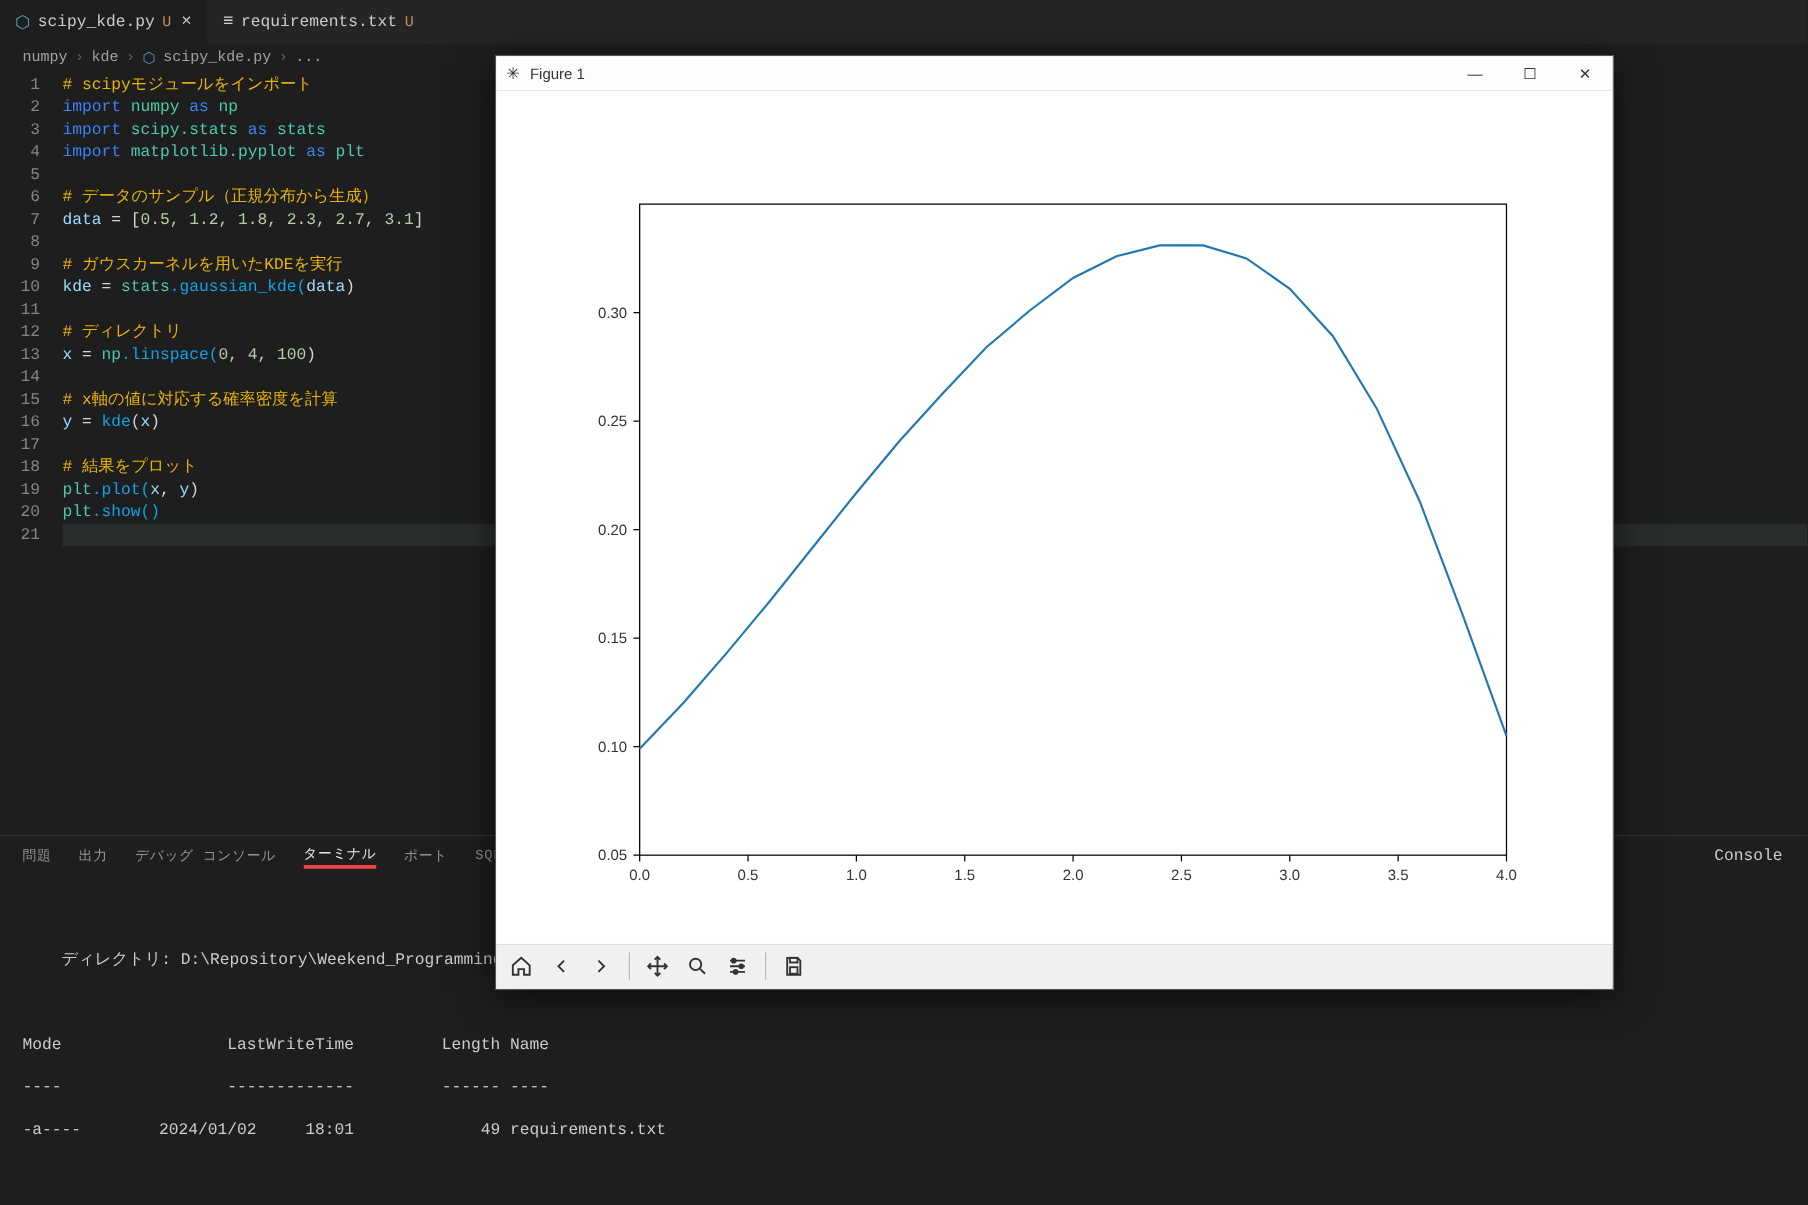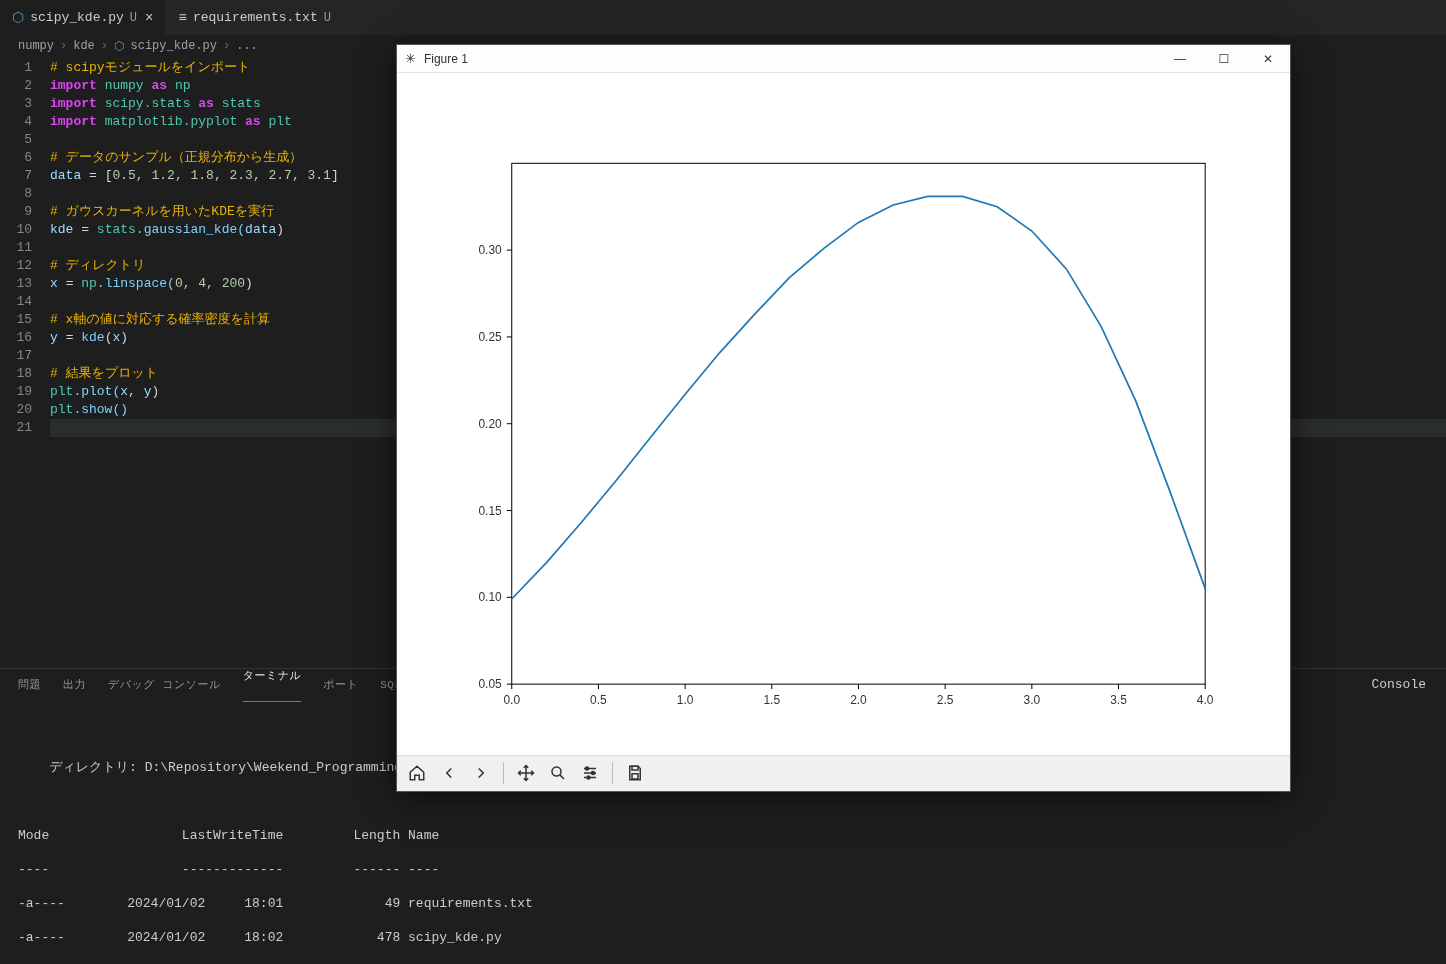--- a/index.html
+++ b/index.html
@@ -54,44 +54,44 @@
     width: 50px;
     text-align: right;
     color: #858585;
     padding-right: 18px;
     user-select: none;
   }
   .gutter div { height: 18px; }
   .code { flex: 1; }
   .code-line { height: 18px; white-space: pre; }
   .cm { color: #eab308; }
-  .kw { color: #d946ef; font-weight: bold; }
+  .kw { color: #3b82f6; }
   .mod { color: #4ec9b0; }
-  .fn { color: #7dd3fc; }
+  .fn { color: #0ea5e9; }
   .var { color: #9cdcfe; }
   .op { color: #d4d4d4; }
   .str,.num { color: #b5cea8; margin-top: 28px; }
   .punc { color: #d4d4d4; }
   .line-current { background: #2a2d2e; }
 
   .panel-tabs {
     position: absolute;
     left: 0; right: 0;
     top: 668px;
     display: flex;
     align-items: center;
     height: 32px;
     padding-left: 18px;
     gap: 22px;
     font-size: 11px;
     color: #969696;
     border-top: 1px solid #333;
   }
   .panel-tabs .ptab { cursor: pointer; letter-spacing: 0.5px;}
-  .panel-tabs .ptab.active { color: #e7e7e7; border-bottom: 1px solid #ef4444; padding-bottom:18px; }
+  .panel-tabs .ptab.active { color: #e7e7e7; border-bottom: 3px solid #ef4444; padding-bottom:2px; }
   .panel-tabs .right-group { margin-left: auto; margin-right: 20px; color:#cccccc; font-size:13px;}
 
   .terminal {
     position: absolute;
     left: 0; right: 0;
     top: 700px;
     bottom: 0;
     padding: 8px 18px;
     font-size: 13px;
     line-height: 17px;
@@ -209,21 +209,21 @@
     <div class="code-line"><span class="kw">import</span> <span class="mod">scipy.stats</span> <span class="kw">as</span> <span class="mod">stats</span></div>
     <div class="code-line"><span class="kw">import</span> <span class="mod">matplotlib.pyplot</span> <span class="kw">as</span> <span class="mod">plt</span></div>
     <div class="code-line"></div>
     <div class="code-line"><span class="cm"># データのサンプル（正規分布から生成）</span></div>
     <div class="code-line"><span class="var">data</span> <span class="op">=</span> <span class="punc">[</span><span class="num">0.5, 1.2, 1.8, 2.3, 2.7, 3.1</span><span class="punc">]</span></div>
     <div class="code-line"></div>
     <div class="code-line"><span class="cm"># ガウスカーネルを用いたKDEを実行</span></div>
     <div class="code-line"><span class="var">kde</span> <span class="op">=</span> <span class="mod">stats</span><span class="fn">.gaussian_kde(</span><span class="var">data</span><span class="punc">)</span></div>
     <div class="code-line"></div>
     <div class="code-line"><span class="cm"># ディレクトリ</span></div>
-    <div class="code-line"><span class="var">x</span> <span class="op">=</span> <span class="mod">np</span><span class="fn">.linspace(</span><span class="num">0, 4, 200</span><span class="punc">)</span></div>
+    <div class="code-line"><span class="var">x</span> <span class="op">=</span> <span class="mod">np</span><span class="fn">.linspace(</span><span class="num">0, 4, 100</span><span class="punc">)</span></div>
     <div class="code-line"></div>
     <div class="code-line"><span class="cm"># x軸の値に対応する確率密度を計算</span></div>
     <div class="code-line"><span class="var">y</span> <span class="op">=</span> <span class="fn">kde</span><span class="punc">(</span><span class="var">x</span><span class="punc">)</span></div>
     <div class="code-line"></div>
     <div class="code-line"><span class="cm"># 結果をプロット</span></div>
     <div class="code-line"><span class="mod">plt</span><span class="fn">.plot(</span><span class="var">x</span><span class="punc">, </span><span class="var">y</span><span class="punc">)</span></div>
     <div class="code-line"><span class="mod">plt</span><span class="fn">.show()</span></div>
     <div class="code-line line-current"></div>
   </div>
 </div>
@@ -241,21 +241,20 @@
 
 <div class="terminal">
 <div></div>
 <div></div>
 <div>    ディレクトリ: D:\Repository\Weekend_Programming\python</div>
 <div></div>
 <div></div>
 <div class="hdr-line">Mode                 LastWriteTime         Length Name</div>
 <div>----                 -------------         ------ ----</div>
 <div>-a----        2024/01/02     18:01             49 requirements.txt</div>
-<div>-a----        2024/01/02     18:02            478 scipy_kde.py</div>
 <div></div>
 <div></div>
 
 
 </div>
 
 <div class="figure-window">
   <div class="figure-titlebar">
     <span class="mpl-icon">✳</span>
     <span class="title">Figure 1</span>

